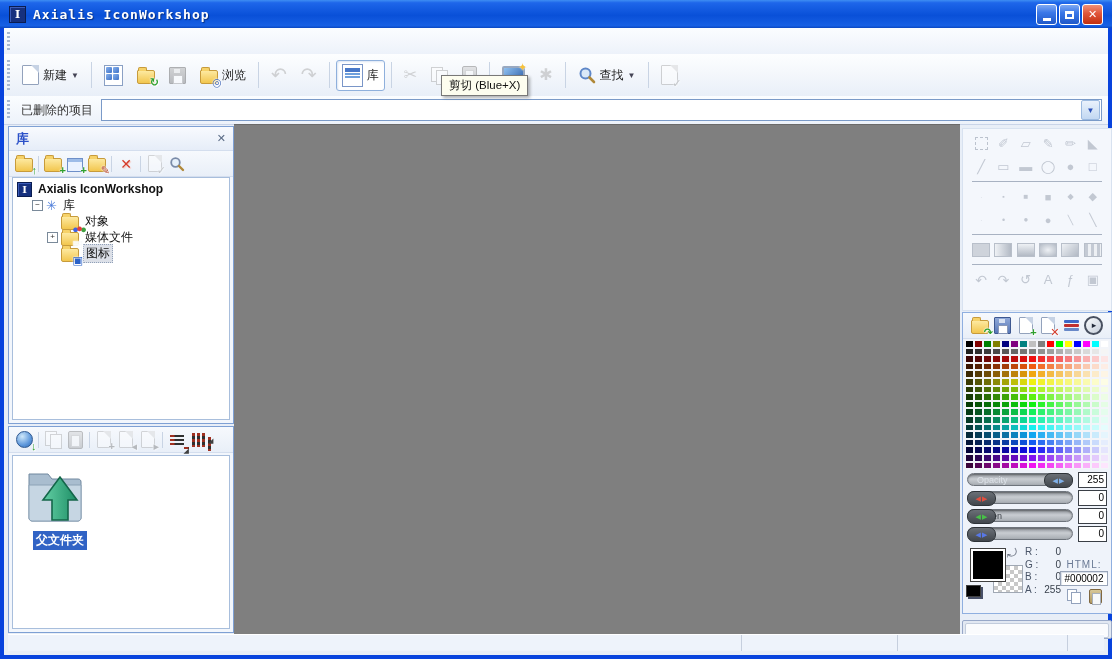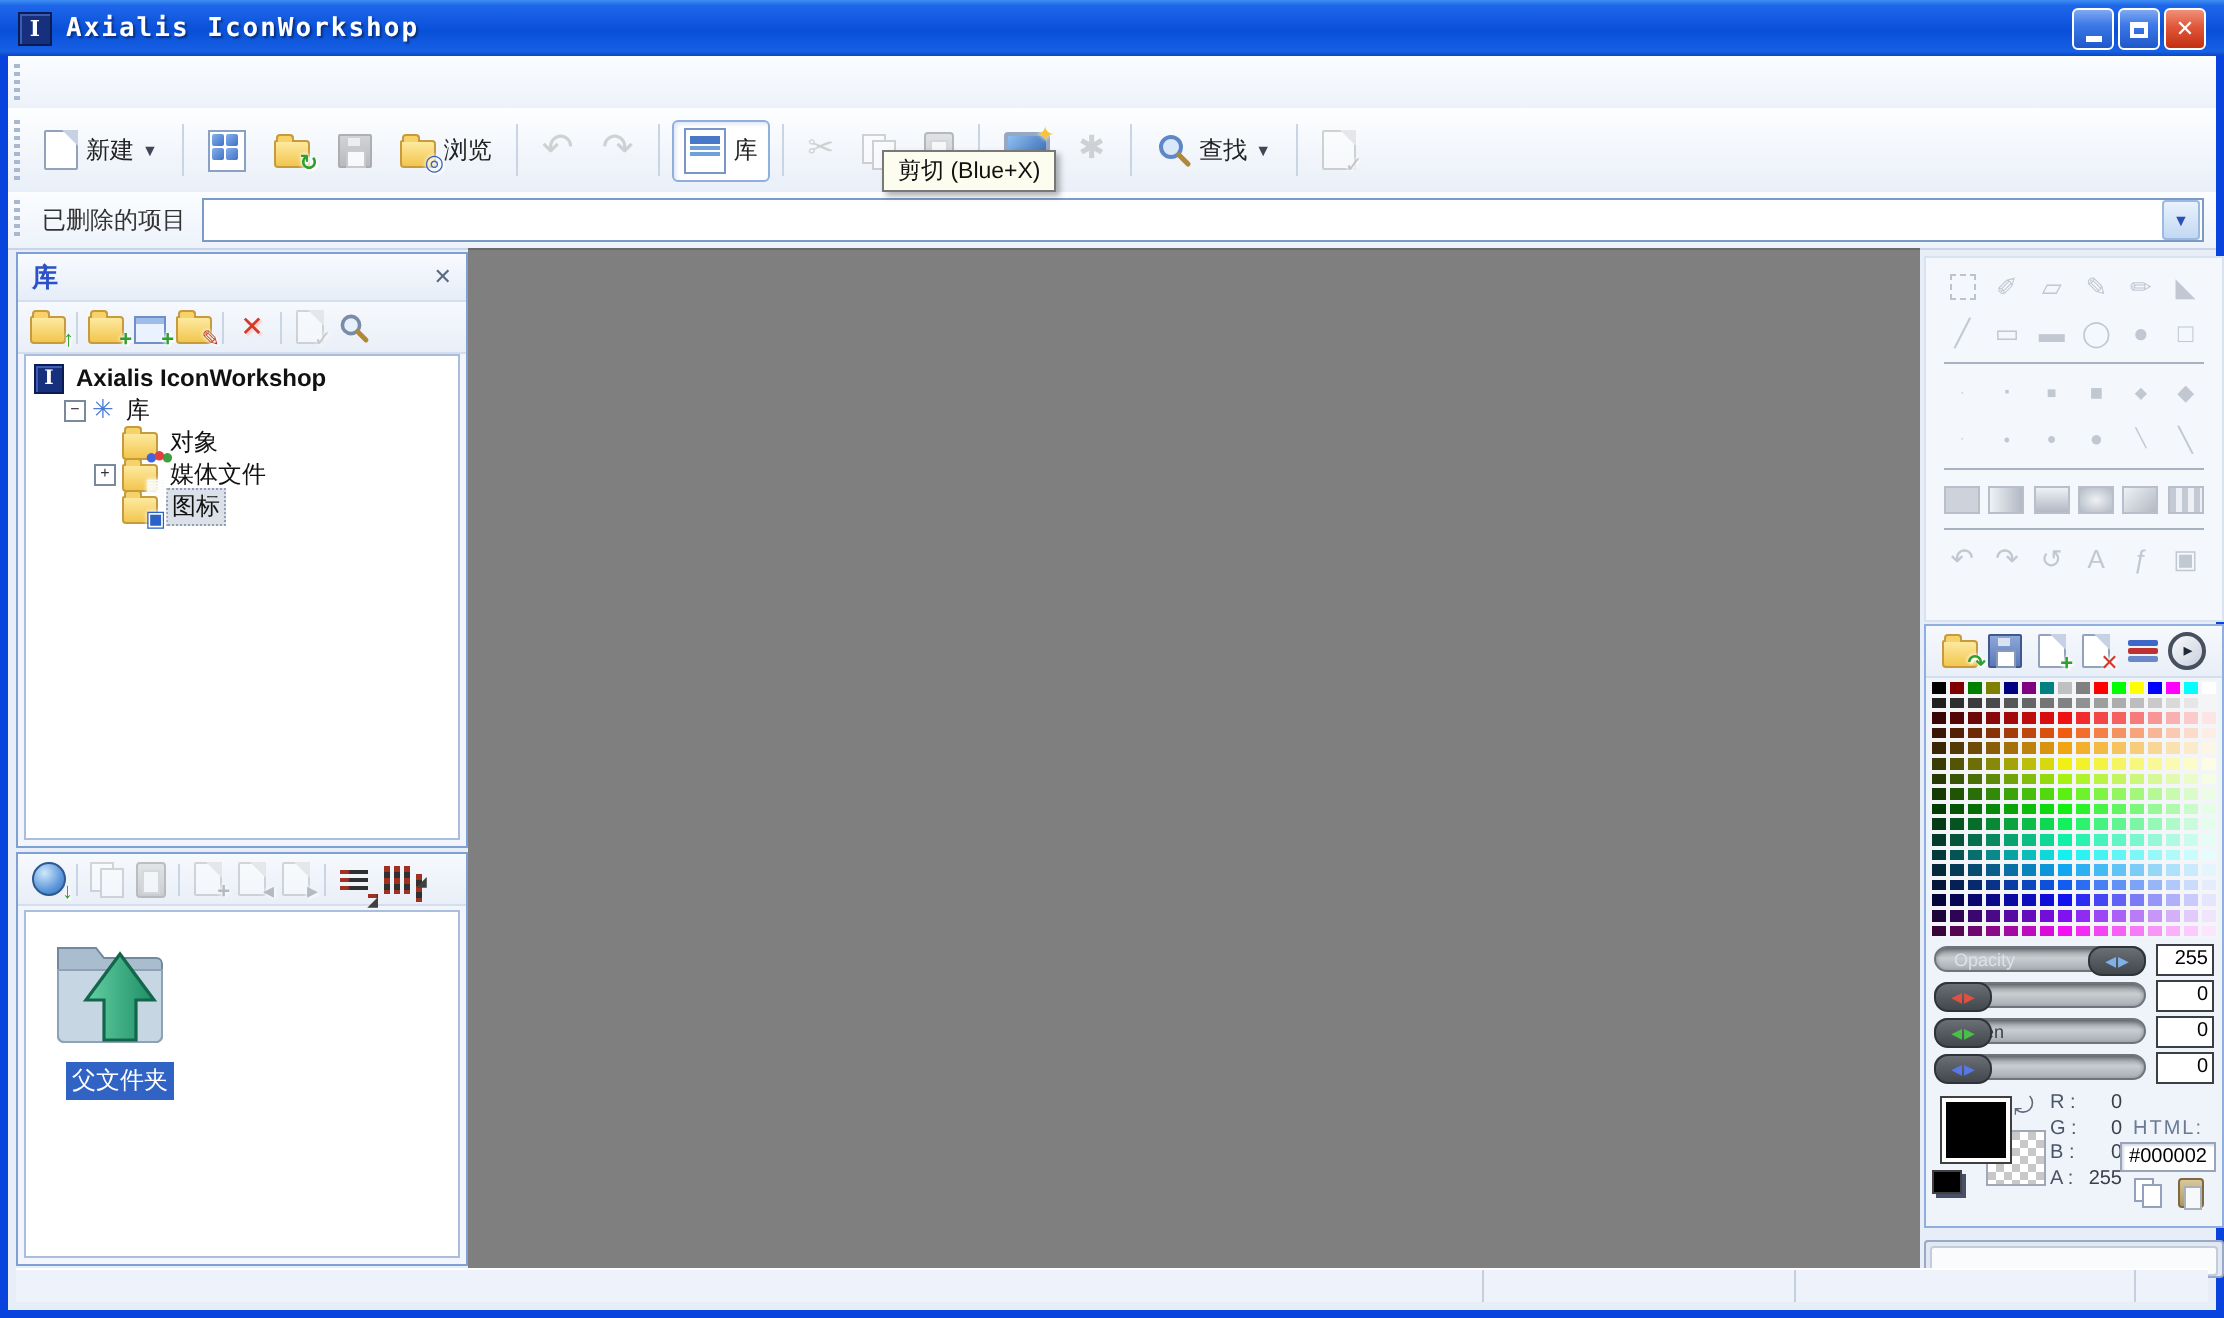--- a/index.html
+++ b/index.html
@@ -119,21 +119,21 @@
   .tree-row .lbl{padding:0 2px;}
   .tree-row.bold .lbl{font-weight:bold;}
   .tree-row.selected .lbl{background:#DCE0E8;border:1px dotted #90A0B8;}
   .expander{width:9px;height:9px;border:1px solid #7A8A9A;background:#fff;font-size:8px;line-height:7px;text-align:center;color:#333;margin-right:3px;box-sizing:content-box;flex:none;}
   .exp-spacer{width:14px;flex:none;}
   .tree-ic{margin-right:4px;flex:none;position:relative;}
   .lib-node-ic{color:#4A7BD9;font-size:13px;}
 
   .items-panel{position:absolute;left:4px;top:426px;width:226px;height:207px;background:#F2F6FC;border:1px solid #7EA0D4;box-sizing:border-box;}
   .items-area{position:absolute;left:3px;right:3px;top:28px;bottom:3px;background:#fff;border:1px solid #A8BEDC;}
-  .big-item{position:absolute;left:12px;top:10px;width:88px;text-align:left;}
+  .big-item{position:absolute;left:12px;top:10px;width:88px;text-align:left;font-weight:bold;}
   .item-label{display:inline-block;margin-top:4px;margin-left:8px;padding:1px 3px;background:#3163C5;color:#fff;font-size:12px;}
 
   
   .workspace{position:absolute;left:230px;top:124px;width:726px;height:512px;background:#7F7F7F;border-top:1px solid #6A6A6A;box-sizing:border-box;}
 
   
   .tools-box{position:absolute;left:958px;top:128px;width:150px;height:183px;background:#F4F7FC;border:1px solid #D8E2F0;box-sizing:border-box;padding-top:3px;}
   .tool-row{height:23px;display:flex;align-items:center;justify-content:space-around;padding:0 7px;}
   .tool-cell{width:20px;height:20px;display:flex;align-items:center;justify-content:center;color:#C2C8D2;}
   .tool-hr{height:1px;background:#A8B2C2;margin:3px 9px;}

